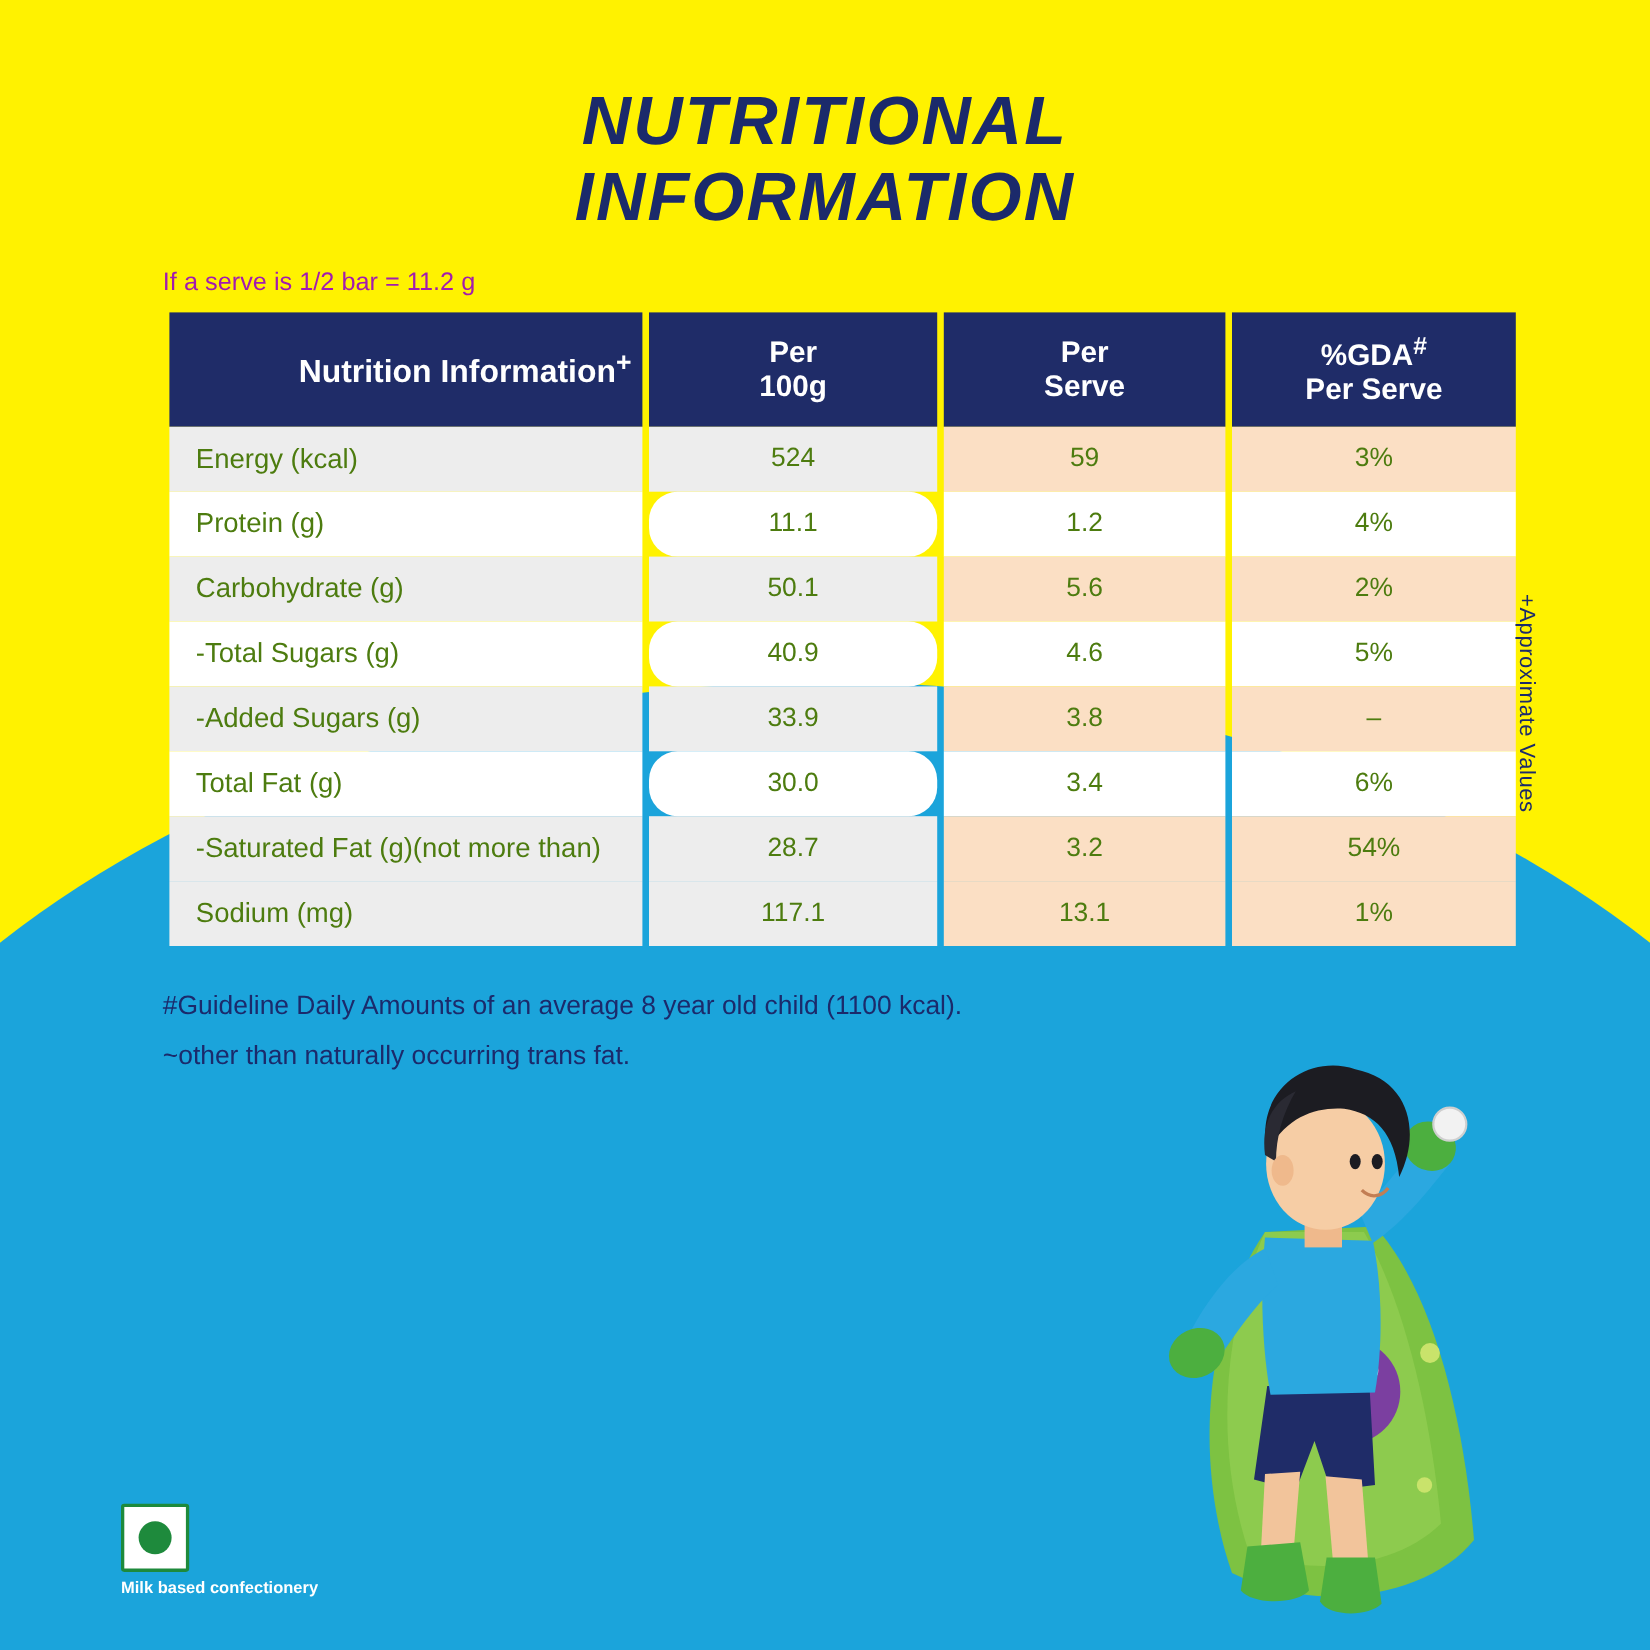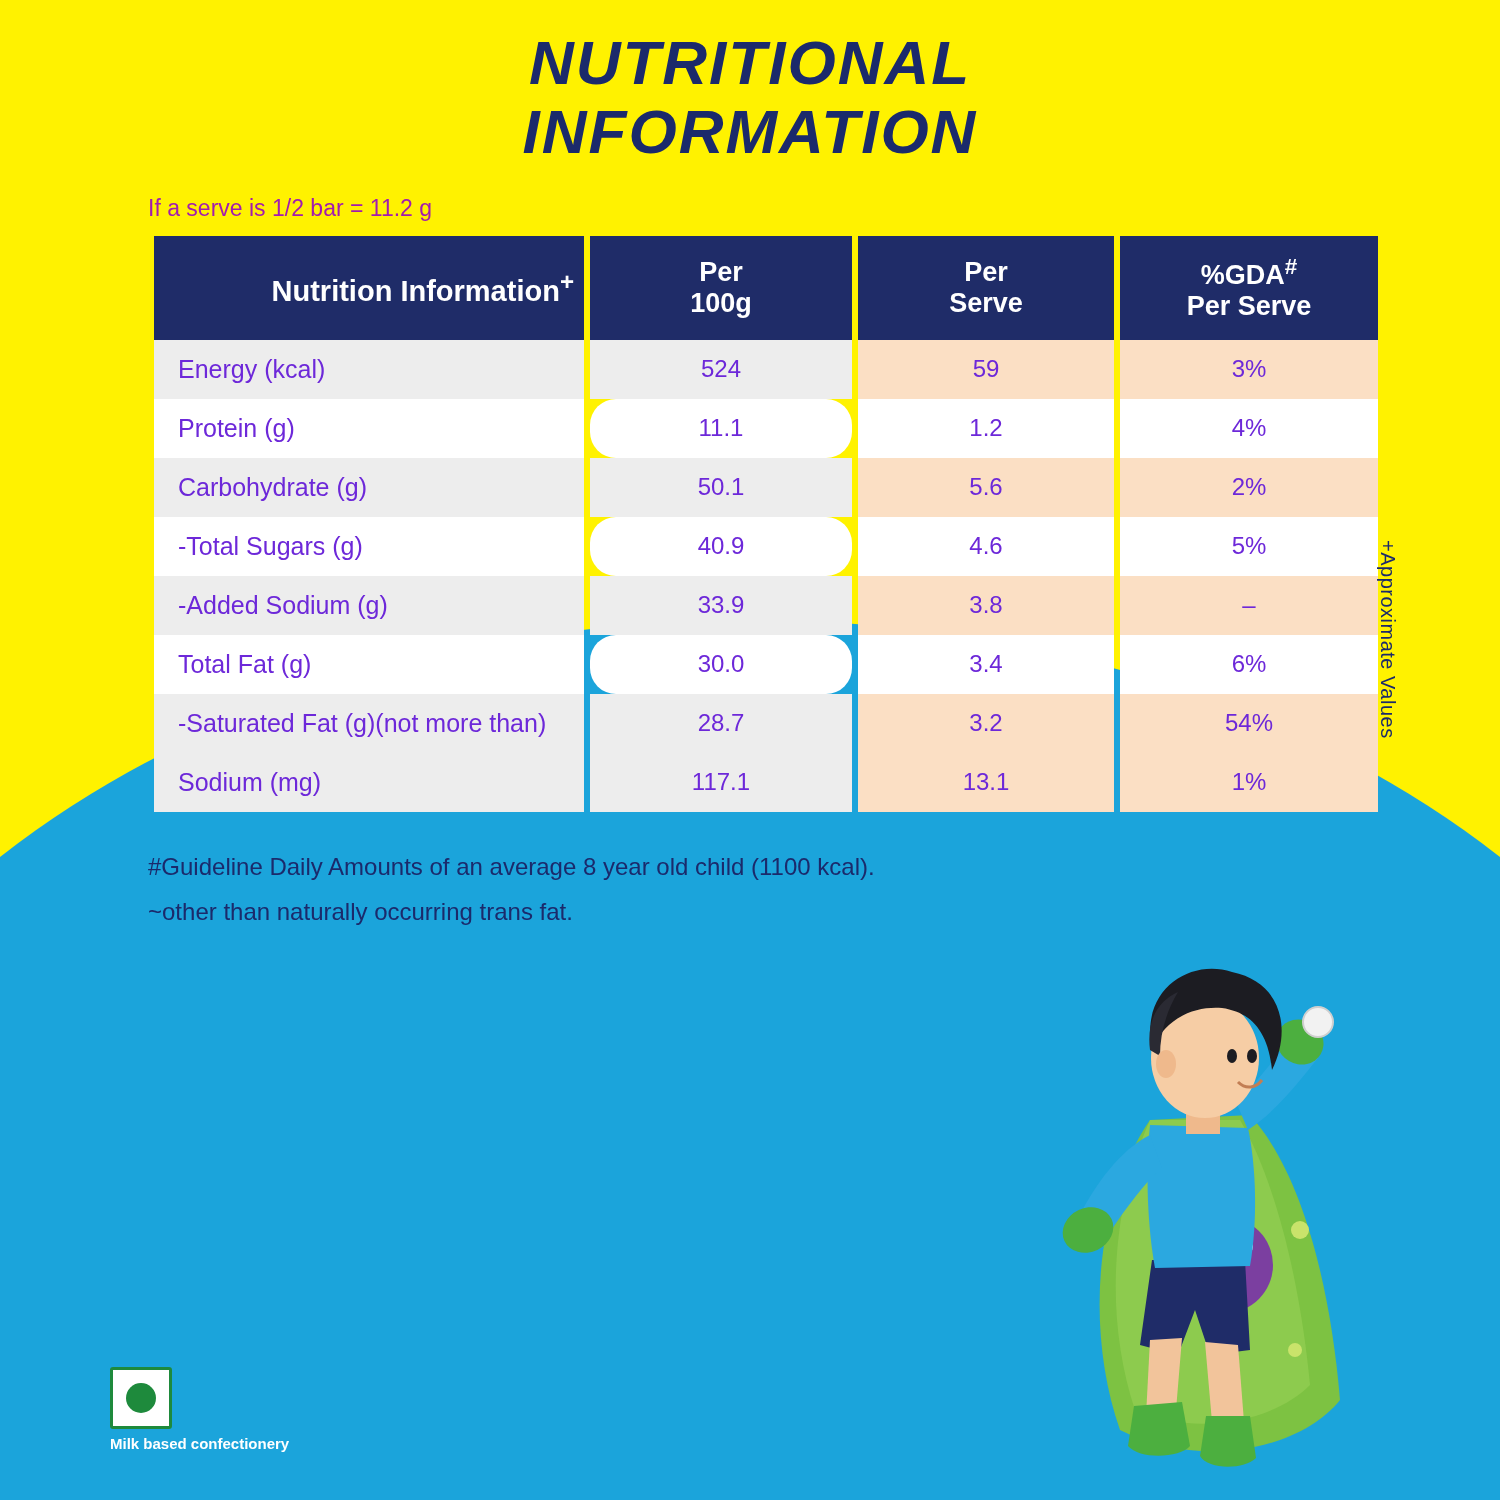--- a/index.html
+++ b/index.html
@@ -22,21 +22,21 @@
     width: 2020px;
     height: 1560px;
     background: #1BA4DB;
     border-radius: 50% 50% 0 0 / 46% 46% 0 0;
     z-index: 0;
   }
   .content { position: relative; z-index: 2; }
 
   .title-block {
     text-align: center;
-    padding-top: 28px;
+    padding-top: 76px;
   }
   .title-line {
     font-weight: bold;
     font-style: italic;
     color: #1B2A6B;
     font-size: 62px;
     letter-spacing: 2px;
     line-height: 1.12;
   }
 
@@ -64,21 +64,21 @@
     vertical-align: middle;
     text-align: center;
   }
   table.nutri th.first {
     text-align: right;
     padding-left: 24px;
     font-size: 29px;
   }
   table.nutri td {
     font-size: 24px;
-    color: #6d28d9;
+    color: #4d7c0f;
     height: 59px;
     text-align: center;
     vertical-align: middle;
     padding: 0 8px;
   }
   table.nutri td.label {
     text-align: left;
     padding-left: 24px;
     font-size: 25px;
   }
@@ -224,21 +224,21 @@
           <td class="cserve">5.6</td>
           <td class="cgda">2%</td>
         </tr>
         <tr class="even">
           <td class="label">-Total Sugars (g)</td>
           <td class="c100">40.9</td>
           <td class="cserve">4.6</td>
           <td class="cgda">5%</td>
         </tr>
         <tr class="odd">
-          <td class="label">-Added Sodium (g)</td>
+          <td class="label">-Added Sugars (g)</td>
           <td class="c100">33.9</td>
           <td class="cserve">3.8</td>
           <td class="cgda">–</td>
         </tr>
         <tr class="even">
           <td class="label">Total Fat (g)</td>
           <td class="c100">30.0</td>
           <td class="cserve">3.4</td>
           <td class="cgda">6%</td>
         </tr>

